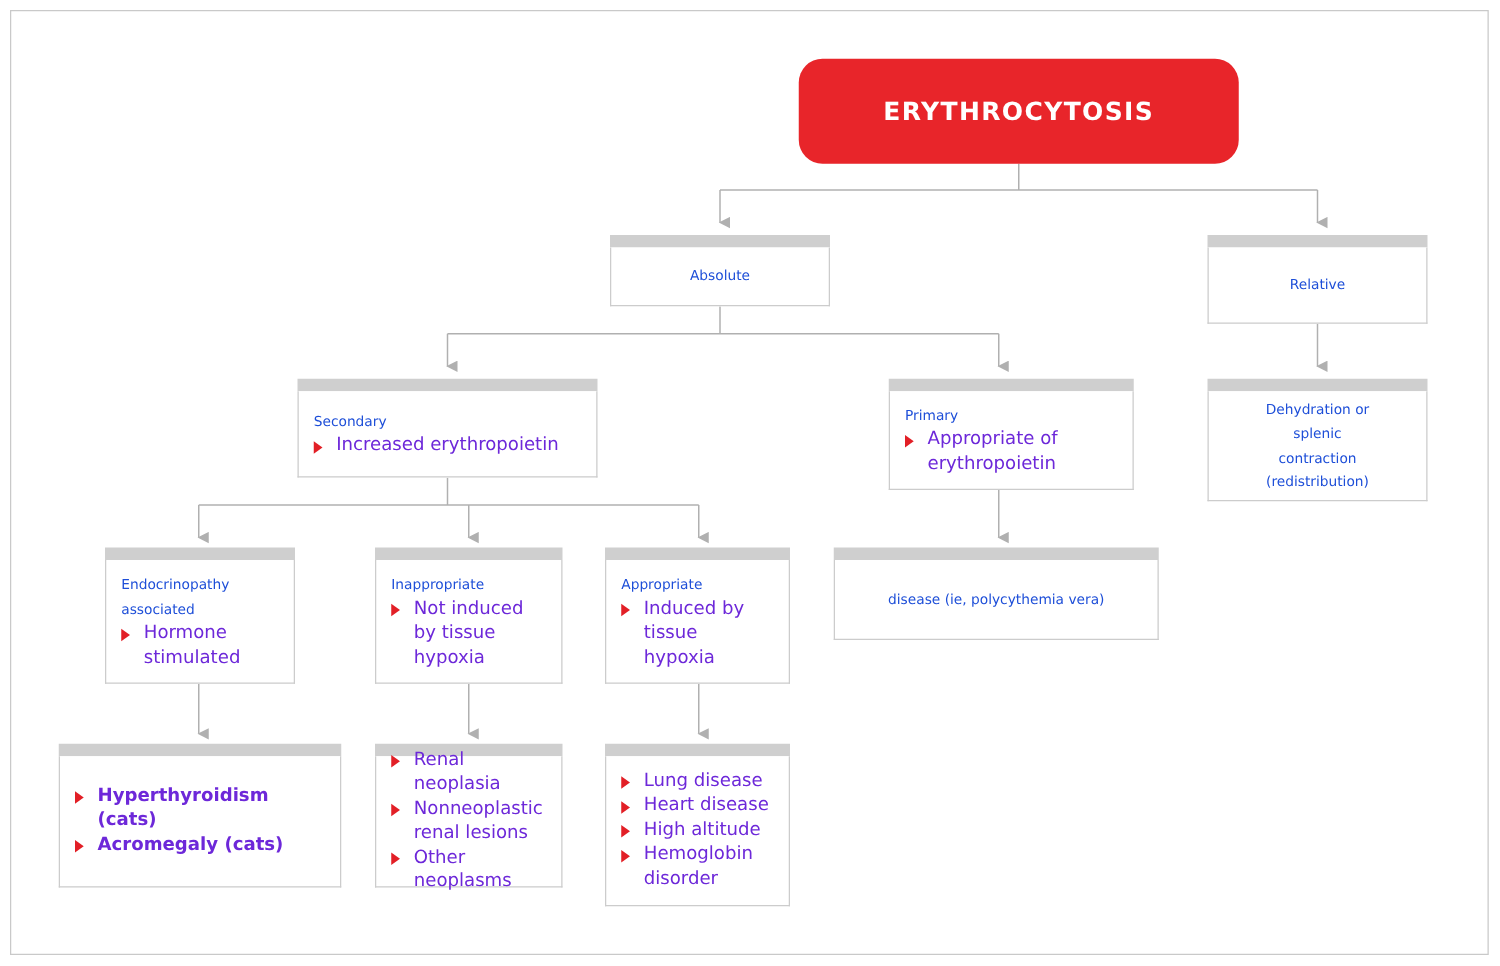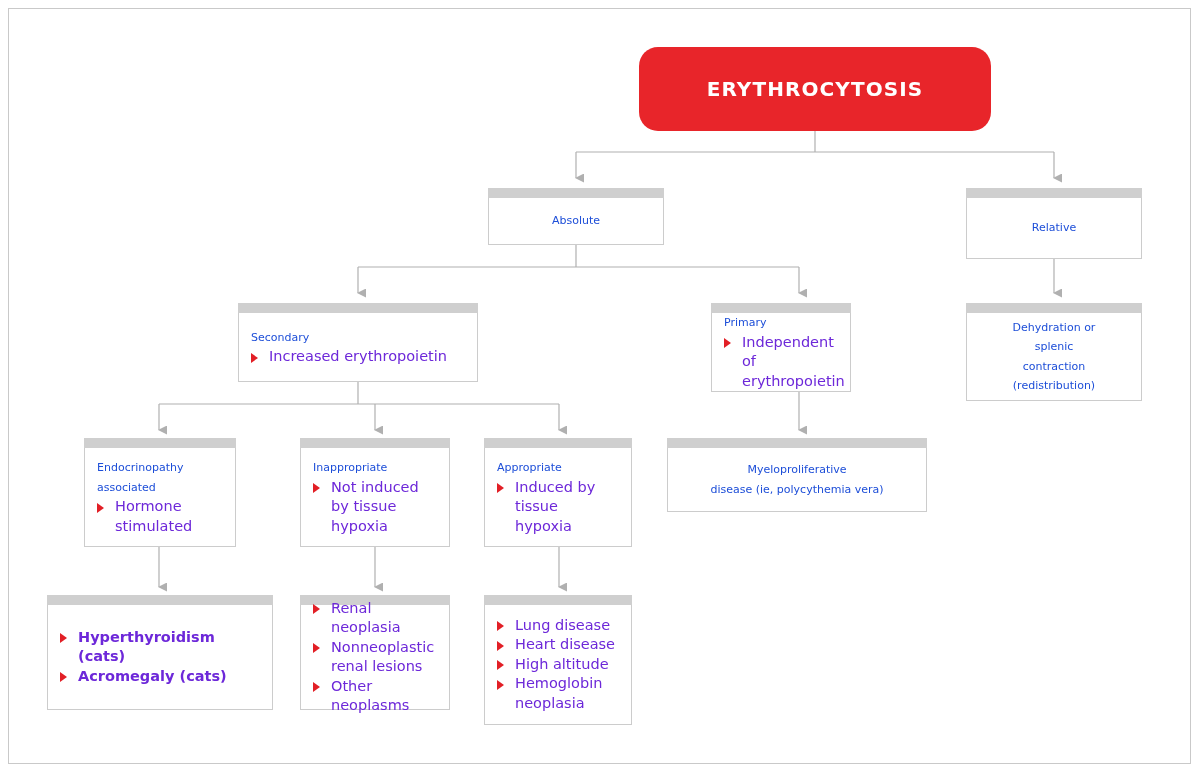--- a/index.html
+++ b/index.html
@@ -182,28 +182,28 @@
       <div class="plain-line">Secondary</div>
       <ul class="blist">
         <li>
           <span class="tri"></span>
           <span>Increased erythropoietin</span>
         </li>
       </ul>
     </div>
   </div>
 
-  <div class="node pad-left" style="left:711px; top:303px; width:140px; height:89px;">
+  <div class="node pad-left" style="left:711px; top:303px; width:196px; height:89px;">
     <div class="cap"></div>
     <div class="body">
       <div class="plain-line">Primary</div>
       <ul class="blist">
         <li>
           <span class="tri"></span>
-          <span>Independent of erythropoietin</span>
+          <span>Appropriate of erythropoietin</span>
         </li>
       </ul>
     </div>
   </div>
 
   <div class="node center" style="left:966px; top:303px; width:176px; height:98px;">
     <div class="cap"></div>
     <div class="body">
       <div class="plain-line">Dehydration or</div>
       <div class="plain-line">splenic</div>
@@ -247,21 +247,20 @@
           <span class="tri"></span>
           <span>Induced by tissue hypoxia</span>
         </li>
       </ul>
     </div>
   </div>
 
   <div class="node center" style="left:667px; top:438px; width:260px; height:74px;">
     <div class="cap"></div>
     <div class="body">
-      <div class="plain-line">Myeloproliferative</div>
       <div class="plain-line">disease (ie, polycythemia vera)</div>
     </div>
   </div>
 
   <div class="node" style="left:47px; top:595px; width:226px; height:115px;font-weight:bold;">
     <div class="cap"></div>
     <div class="body">
       <ul class="blist">
         <li>
           <span class="tri"></span>
@@ -306,19 +305,19 @@
         <li>
           <span class="tri"></span>
           <span>Heart disease</span>
         </li>
         <li>
           <span class="tri"></span>
           <span>High altitude</span>
         </li>
         <li>
           <span class="tri"></span>
-          <span>Hemoglobin neoplasia</span>
+          <span>Hemoglobin disorder</span>
         </li>
       </ul>
     </div>
   </div>
 
 </div>
 
 </body></html>

